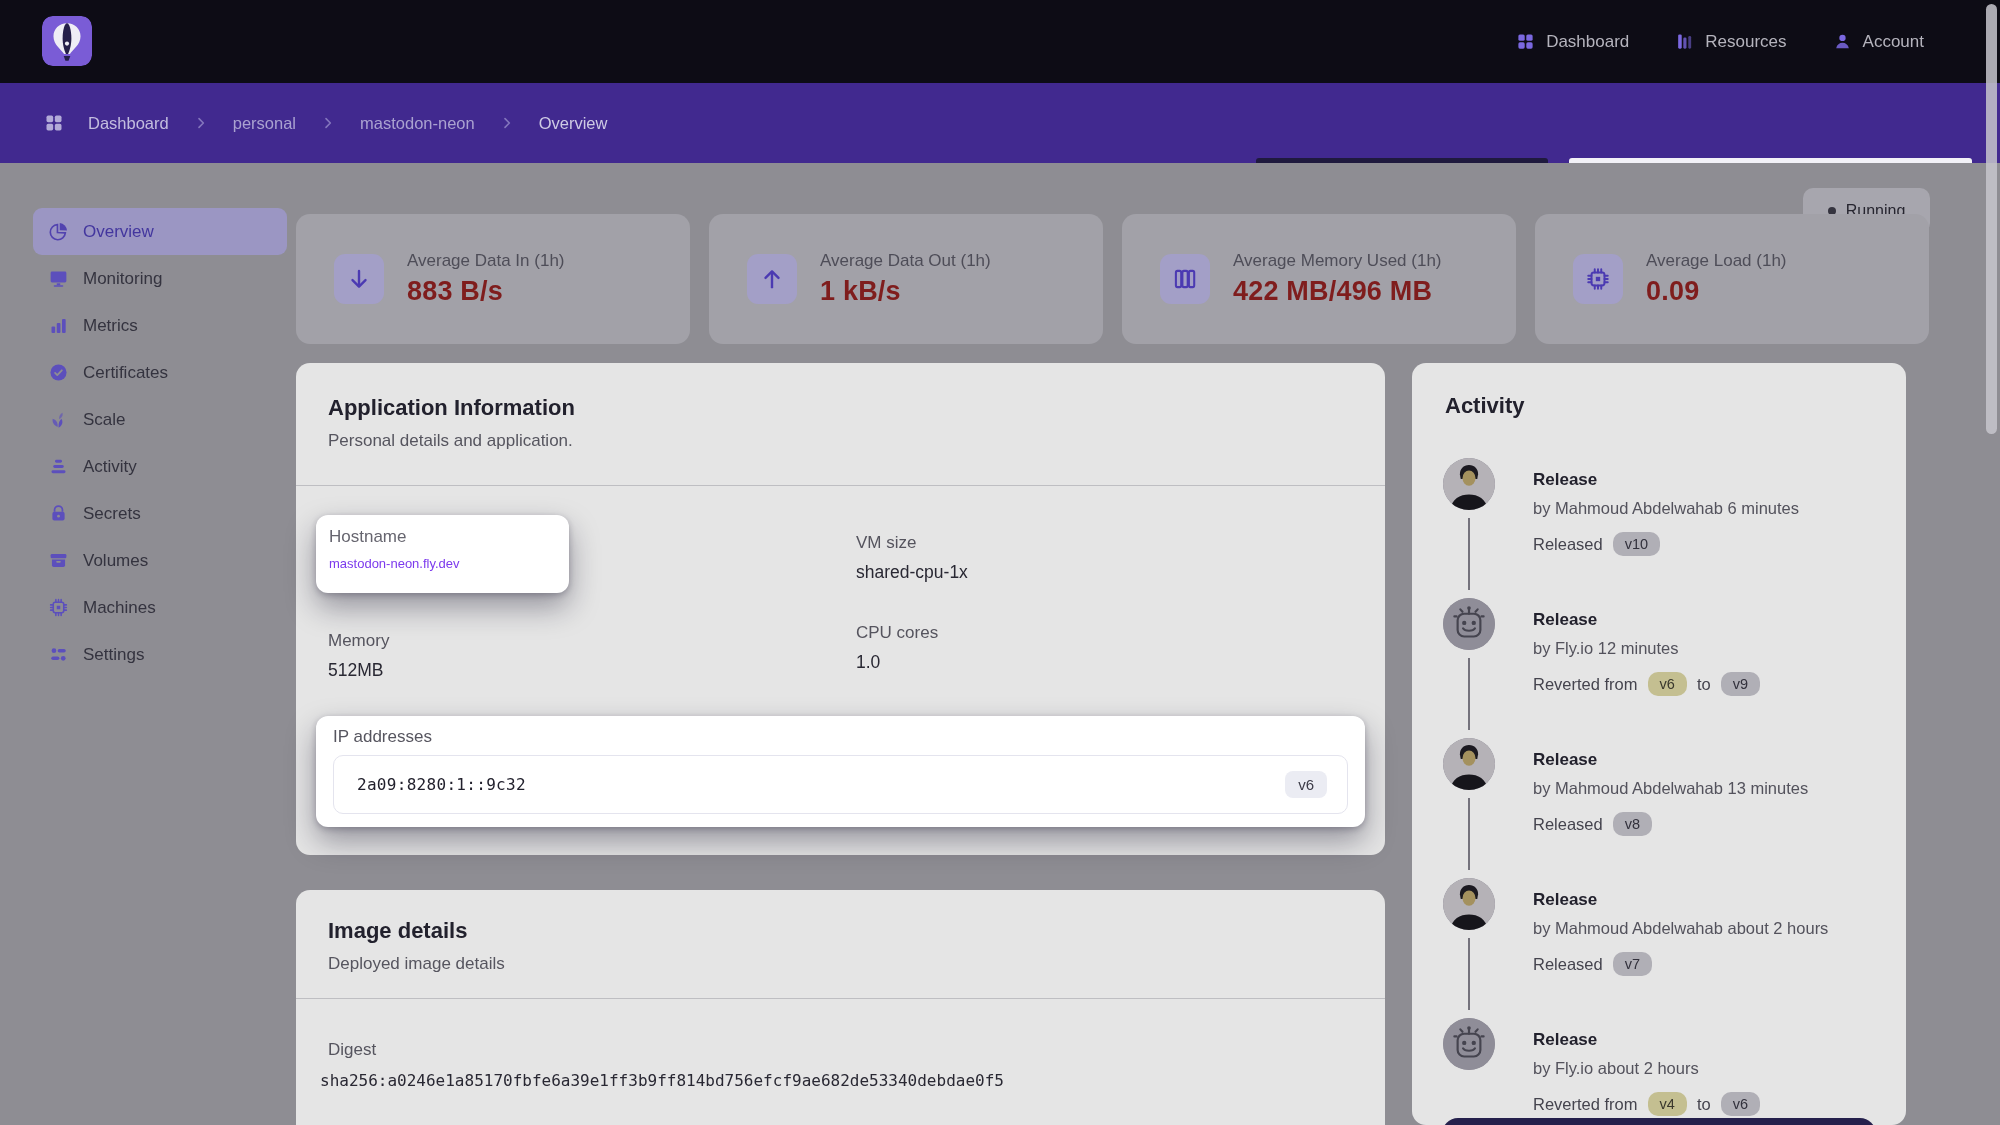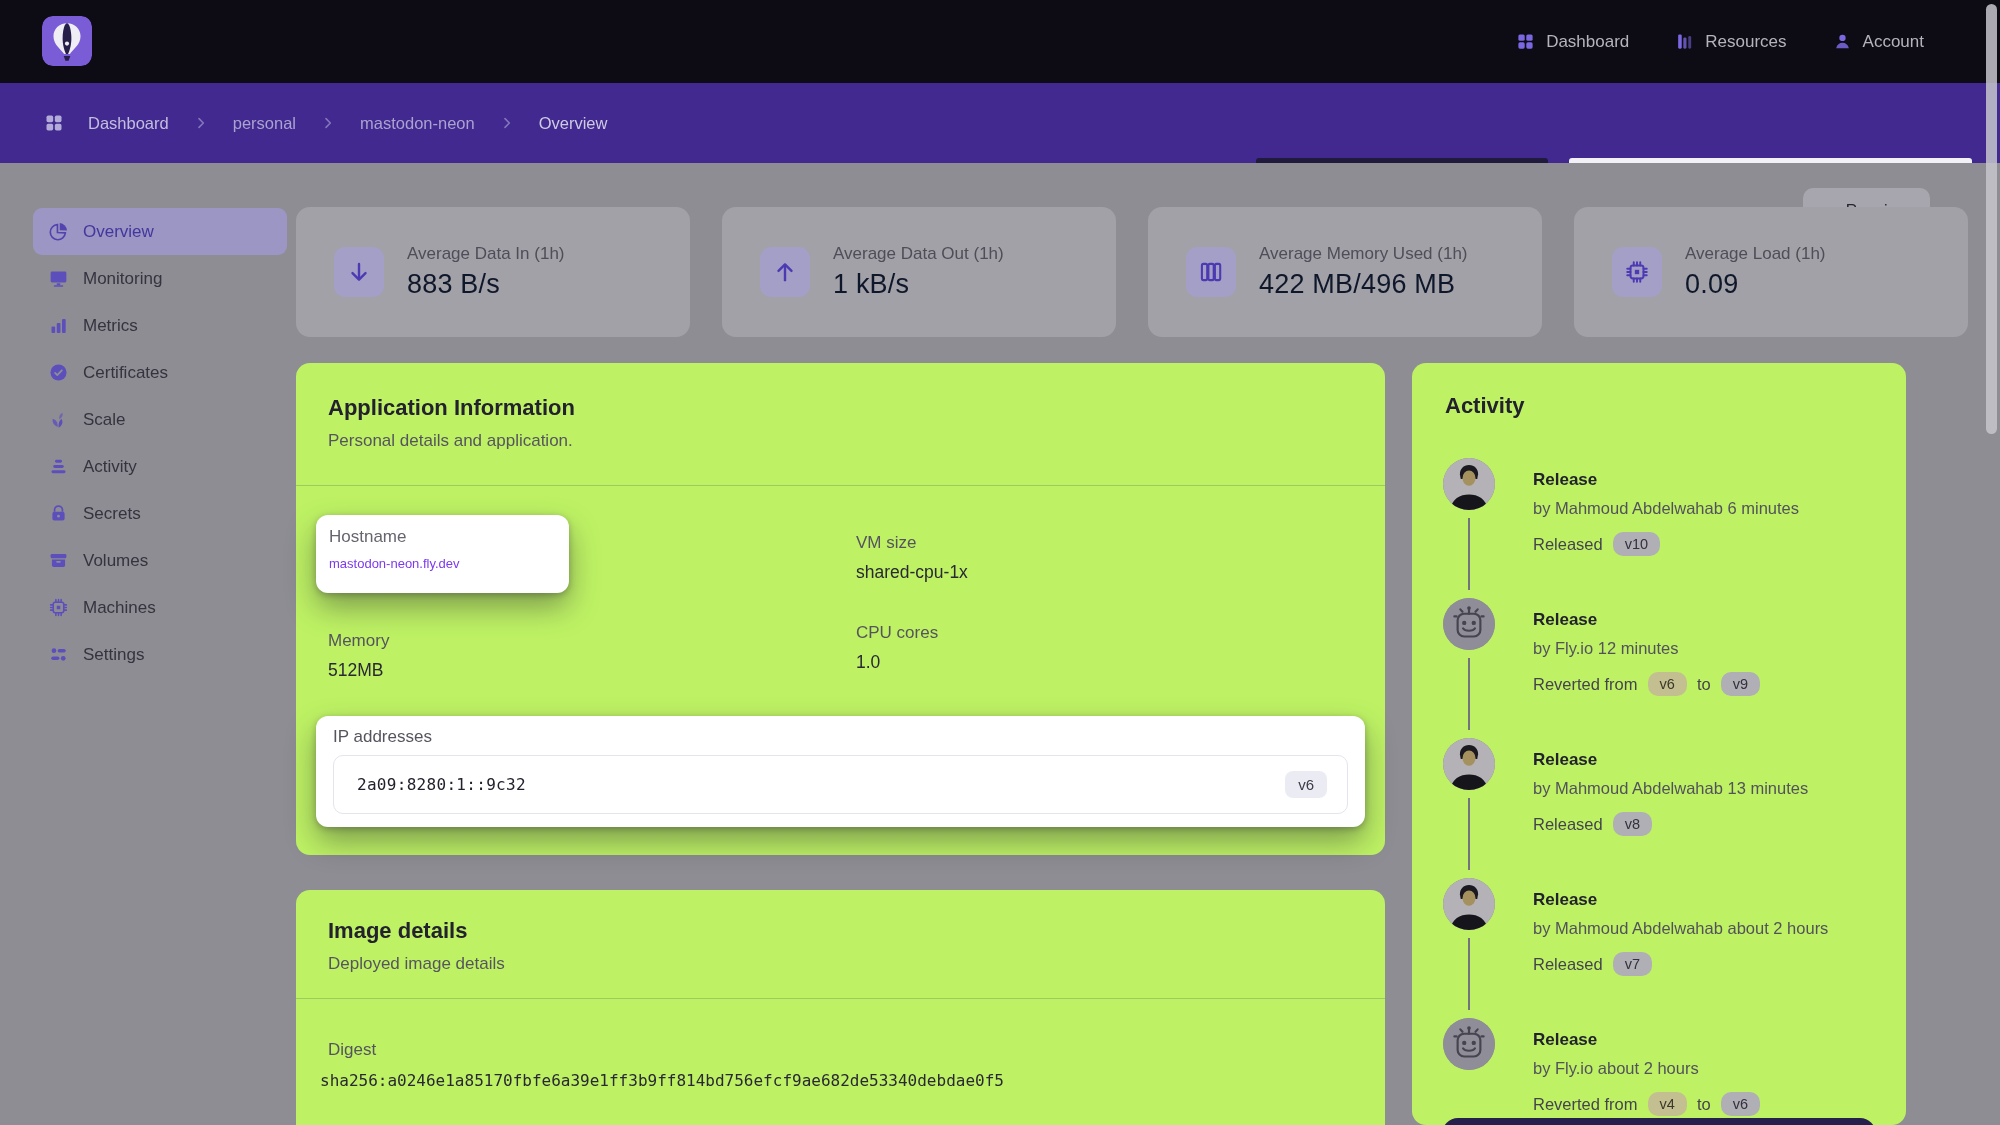--- a/index.html
+++ b/index.html
@@ -42,30 +42,30 @@
   
   .sidebar { position:absolute; left:33px; top:208px; width:254px; }
   .side-item { height:47px; display:flex; align-items:center; gap:14px; padding:0 15px; border-radius:9px;
     font-size:17px; color:#34333f; cursor:pointer; }
   .side-item .icon { width:21px; height:21px; color:#584ac0; opacity:.92; flex:none; }
   .side-item .icon svg { width:21px; height:21px; }
   .side-item.selected { background:#9b96c3; color:#43369e; }
   .side-item.selected .icon { color:#4c3cae; }
 
   
-  .stats-row { position:absolute; left:296px; top:207px; display:flex; gap:32px; }
+  .stats-row { position:absolute; left:296px; top:214px; display:flex; gap:19px; }
   .stat-card { width:394px; height:130px; background:#a2a1a8; border-radius:14px; display:flex; align-items:center; padding-left:38px; }
   .stat-tile { width:50px; height:50px; border-radius:11px; background:#a39fc7; display:flex; align-items:center; justify-content:center; color:#4b3ab2; flex:none; }
   .stat-tile svg { width:26px; height:26px; }
   .stat-text { margin-left:23px; }
   .stat-label { font-size:17px; color:#4e4d58; }
-  .stat-value { margin-top:5px; font-size:27px; font-weight:normal; color:#0f172a; letter-spacing:.2px; }
-
-  
-  .card { position:absolute; background:#bef264; border-radius:14px; }
+  .stat-value { margin-top:5px; font-size:27px; font-weight:bold; color:#7f1d1d; letter-spacing:.2px; }
+
+  
+  .card { position:absolute; background:#e5e5e5; border-radius:14px; }
   .card-title { font-size:22px; font-weight:bold; color:#22212d; }
   .card-sub { margin-top:10px; font-size:17px; color:#56555f; }
   .divider { position:absolute; left:0; right:0; height:1px; background:rgba(55,53,75,.22); }
 
   #app-info { left:296px; top:363px; width:1089px; height:492px; }
   #app-info .head { position:absolute; left:32px; top:32px; }
   #app-info .divider { top:122px; }
   .field { position:absolute; }
   .field-label { font-size:17px; color:#55545e; }
   .field-value { margin-top:9px; font-size:17.5px; color:#292833; }

